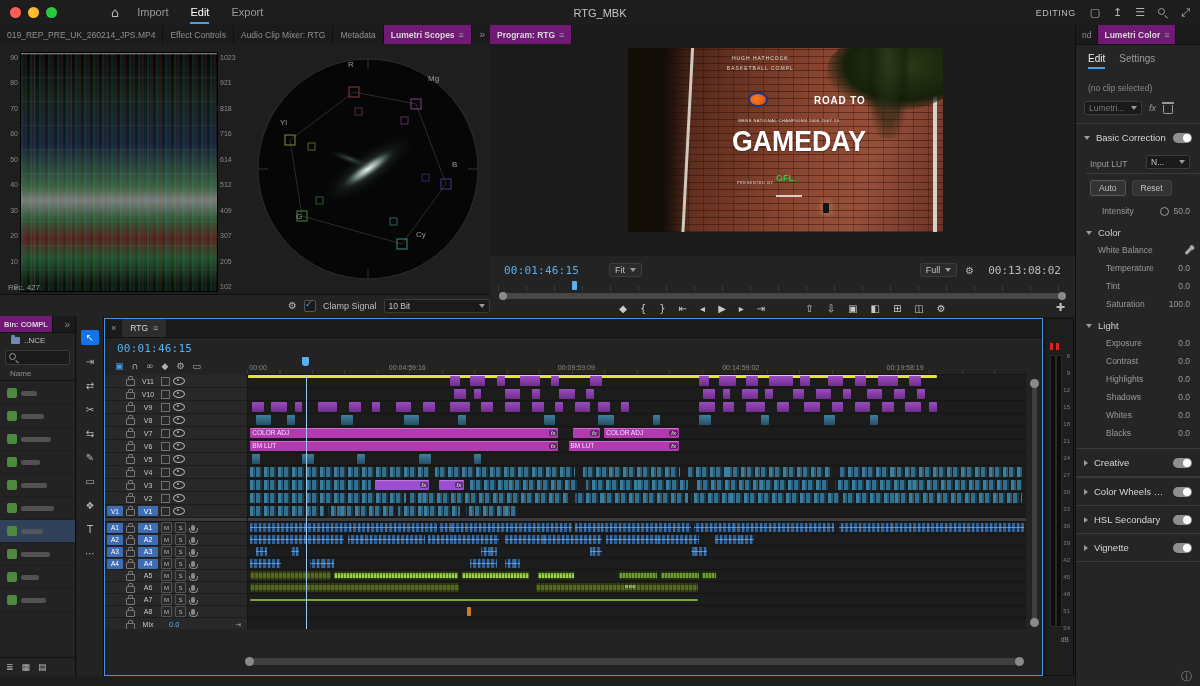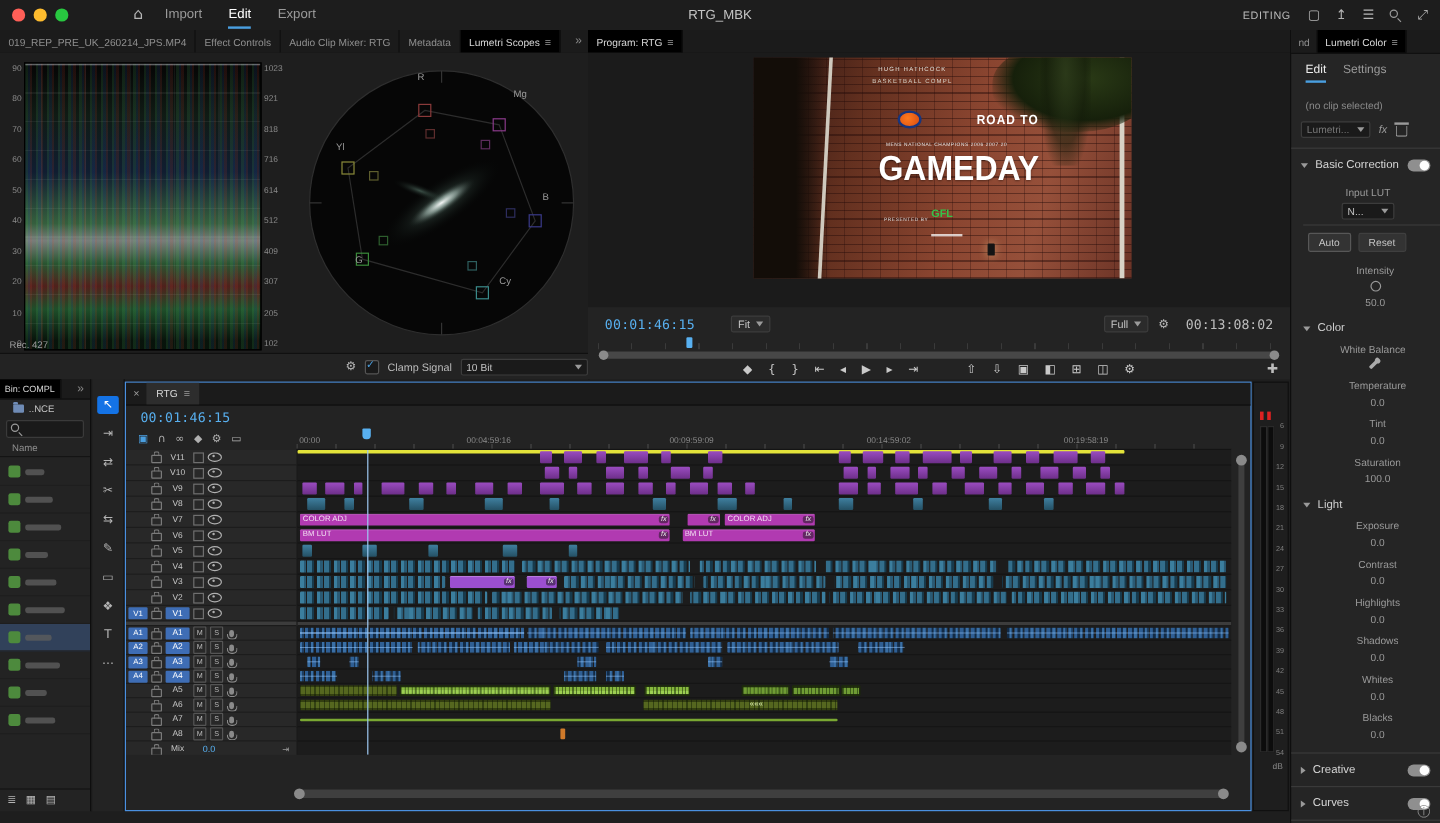--- a/index.html
+++ b/index.html
@@ -13,21 +13,21 @@
   .tbtabs{display:flex;gap:22px;font-size:11px;color:#9a9a9a;}
   .tbtab{padding:4px 0;cursor:default;}
   .tbtab.act{color:#fff;border-bottom:2px solid #4a9fe0;}
   .tb-title{position:absolute;left:0;right:0;text-align:center;font-size:11px;color:#c4c4c4;pointer-events:none;}
   .tb-right{position:absolute;right:10px;display:flex;align-items:center;gap:14px;}
   .ws{font-size:9px;color:#bbb;letter-spacing:.5px;}
   .tb-right .icn{font-size:11px;}
   
   .ptabs{display:flex;align-items:stretch;height:19px;background:#1b1b1b;border-bottom:1px solid #101010;font-size:8.5px;color:#8f8f8f;overflow:hidden;}
   .ptab{display:flex;align-items:center;gap:4px;padding:0 7px;border-right:1px solid #101010;white-space:nowrap;}
-  .ptab.act{background:#000000;color:#d8d8d8;}
+  .ptab.act{background:#701a75;color:#d8d8d8;font-weight:bold;}
   .pmenu{color:#9a9a9a;font-size:9px;}
   .ovf{margin-left:auto;padding:0 5px;display:flex;align-items:center;color:#8a8a8a;font-size:10px;}
   
   .scopes{position:absolute;left:0;top:25px;width:490px;height:291px;background:#222;border-right:1px solid #0e0e0e;}
   .scope-area{position:absolute;left:0;top:19px;right:0;bottom:22px;background:#1e1e1e;}
   .wf-wrap{position:absolute;left:2px;top:8px;width:244px;height:240px;display:flex;}
   .wf-col{display:flex;flex-direction:column;justify-content:space-between;font-size:7px;color:#8a8a8a;padding:2px 2px;text-align:right;}
   .wf-left{width:14px;}
   .wf-right{width:24px;text-align:left;}
   .wf-scope{flex:1;border:1px solid #000;background:
@@ -93,21 +93,21 @@
   .presetrow{display:flex;align-items:center;gap:7px;padding:2px 8px 8px;}
   .preset{width:58px;color:#777;}
   .fxi{font-style:italic;font-size:9px;color:#9a9a9a;}
   .trash{width:8px;height:8px;border:1px solid #9a9a9a;border-top:none;border-radius:0 0 2px 2px;position:relative;margin-top:3px;}
   .trash::before{content:'';position:absolute;top:-3px;left:-2px;right:-2px;height:1.5px;background:#9a9a9a;}
   .ldiv{height:1px;background:#3a3a3a;margin:0;}
   .lsec{display:flex;align-items:center;gap:6px;padding:8px 8px;}
   .lsec .t{color:#d6d6d6;font-size:9.5px;flex:1;white-space:nowrap;overflow:hidden;text-overflow:ellipsis;}
   .tgl{width:19px;height:10px;border-radius:5px;background:#8f8f8f;position:relative;flex:none;}
   .tgl::after{content:'';position:absolute;right:1px;top:1px;width:8px;height:8px;border-radius:50%;background:#fdfdfd;}
-  .lrow{display:flex;align-items:center;padding:4px 10px 4px 22px;gap:4px;flex-direction:column;}
+  .lrow{display:flex;align-items:flex-end;padding:4px 10px 4px 22px;gap:4px;}
   .lrow .lab{flex:1;color:#9a9a9a;font-size:8.5px;white-space:nowrap;overflow:hidden;}
   .lrow .val{color:#9a9a9a;font-size:8.5px;}
   .lhead{padding:7px 8px 3px 10px;display:flex;align-items:center;gap:6px;color:#cfcfcf;font-size:9.5px;}
   .btnrow{display:flex;gap:6px;padding:6px 10px 6px 14px;}
   .lbtn{background:#333;border:1px solid #575757;border-radius:2px;color:#c4c4c4;font-size:8.5px;padding:2px 8px;}
   .knob{width:7px;height:7px;border:1px solid #999;border-radius:50%;display:inline-block;}
   .eyedrop{width:3px;height:8px;background:#aaa;border-radius:1px;transform:rotate(45deg);position:relative;}
   .eyedrop::after{content:'';position:absolute;top:-3px;left:-1px;width:5px;height:4px;background:#aaa;border-radius:2px;}
   
   .bin{position:absolute;left:0;top:316px;width:76px;height:360px;background:#232323;border-right:1px solid #0e0e0e;box-sizing:border-box;}
@@ -511,25 +511,20 @@
           </div>
         </div>
       <div class="ldiv" style="margin-top:6px;"></div>
       <div>
           <div class="lsec">
             <span class="chevR"></span>
             <span class="t">Creative</span>
             <span class="tgl"></span>
           </div>
           <div class="ldiv"></div>
-          <div class="lsec">
-            <span class="chevR"></span>
-            <span class="t">Curves</span>
-            <span class="tgl"></span>
-          </div>
           <div class="ldiv"></div>
           <div class="lsec">
             <span class="chevR"></span>
             <span class="t">Color Wheels &amp; M…h</span>
             <span class="tgl"></span>
           </div>
           <div class="ldiv"></div>
           <div class="lsec">
             <span class="chevR"></span>
             <span class="t">HSL Secondary</span>

